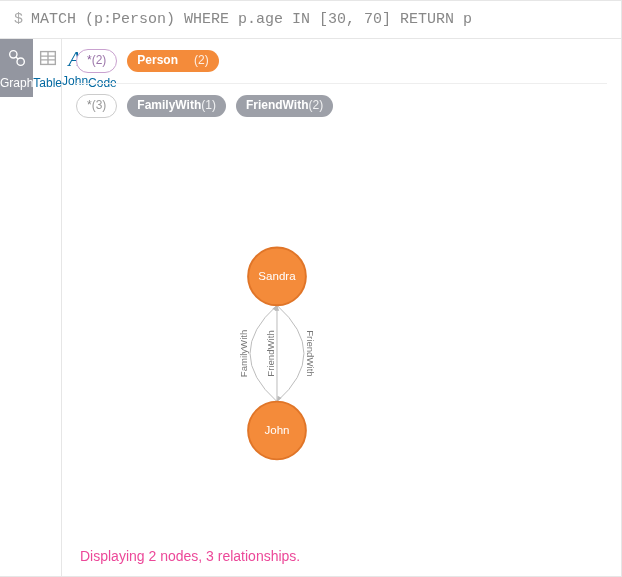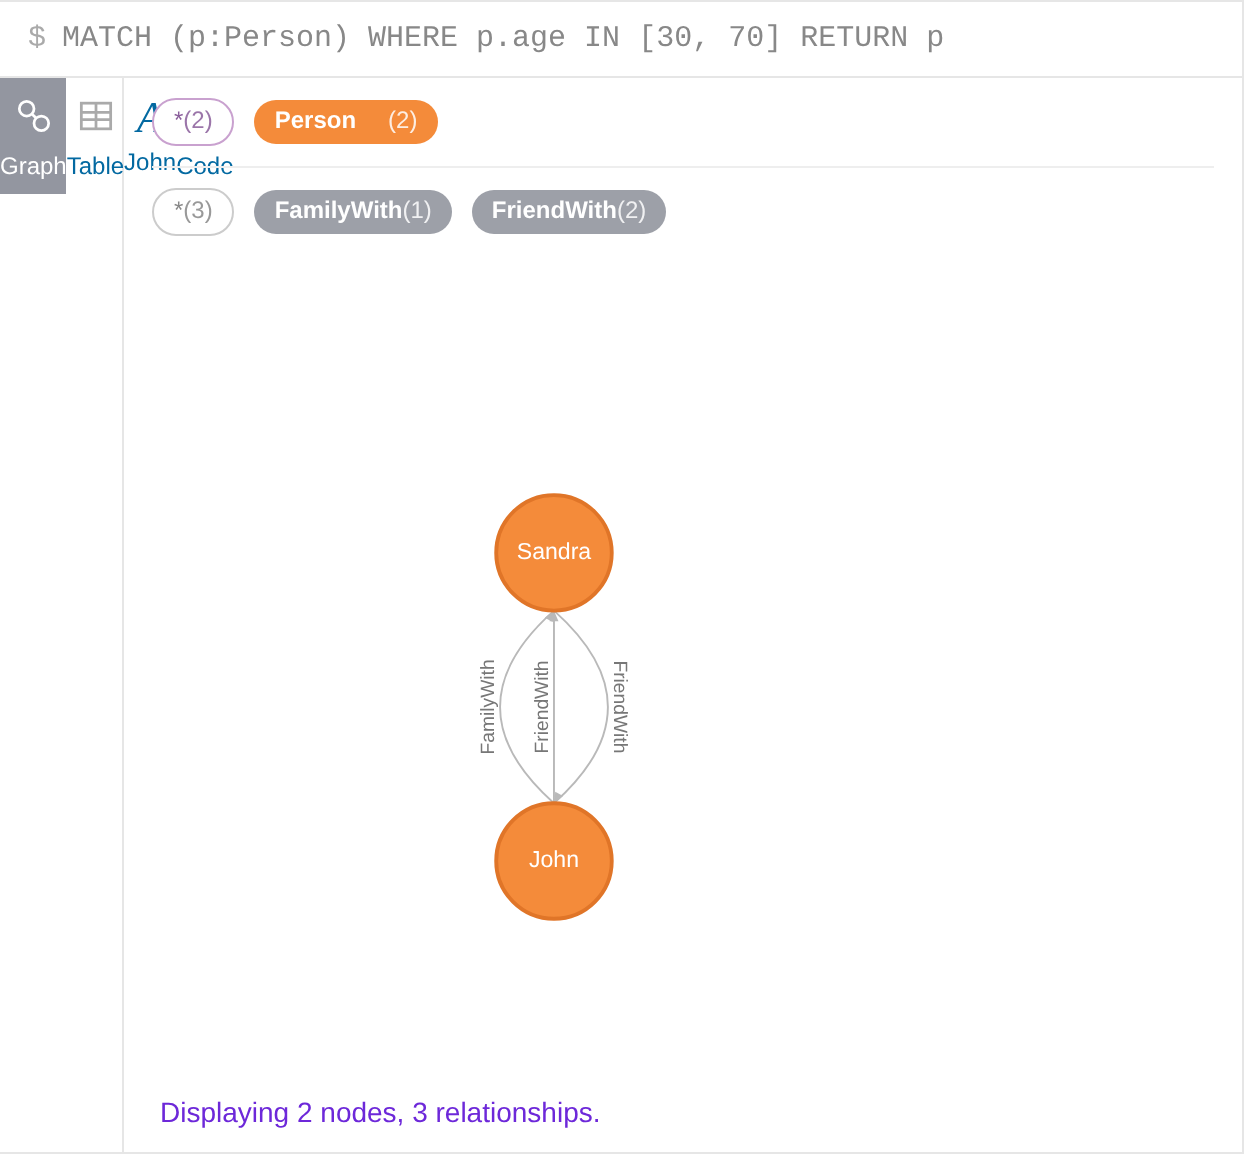--- a/index.html
+++ b/index.html
@@ -108,21 +108,21 @@
   .chip-rel { background: #9da0a8; color: #fff; }
   .canvas {
     flex: 1;
     position: relative;
     min-height: 0;
   }
   .canvas svg { width: 100%; height: 100%; }
   .status {
     padding: 12px 18px;
     font-size: 14px;
-    color: #6d28d9;
+    color: #ec4899;
     border-top: none;
   }
   .node-circle { fill: #f48b3a; stroke: #e07528; stroke-width: 2; }
   .node-label { fill: #fff; font-size: 12px; text-anchor: middle; dominant-baseline: central; }
   .edge-path { fill: none; stroke: #b9b9b9; stroke-width: 1; }
   .edge-arrow { fill: #b9b9b9; }
   .edge-text { fill: #777; font-size: 10px; }
 </style>
 </head>
 <body>

